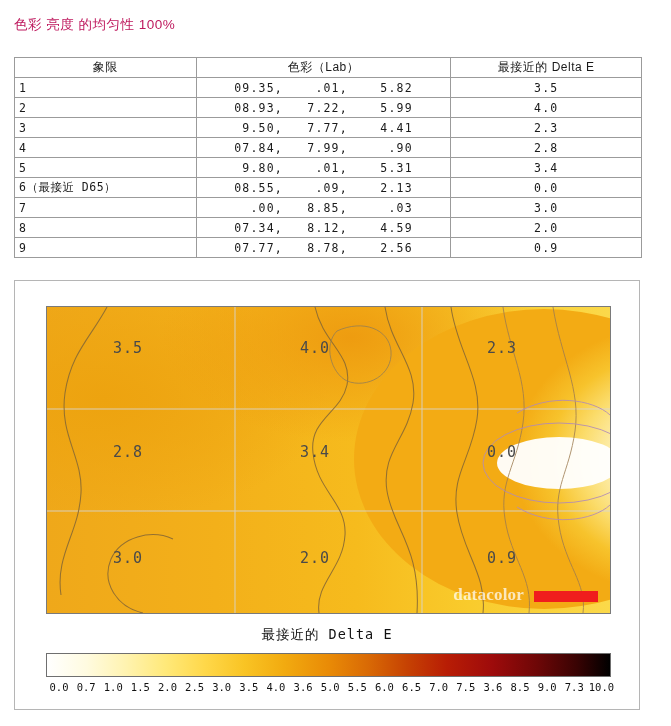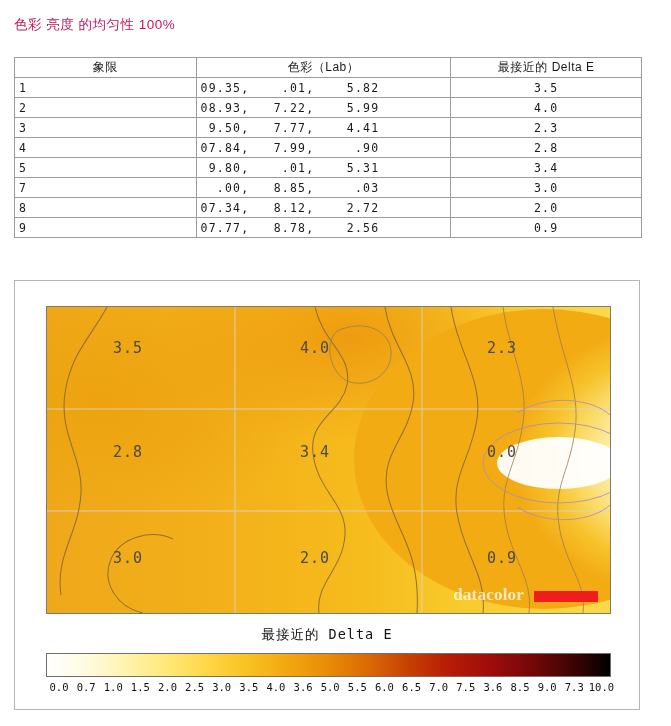--- a/index.html
+++ b/index.html
@@ -51,20 +51,21 @@
   }
   col.c-quad { width: 182px; }
   col.c-lab  { width: 255px; }
   col.c-de   { width: 191px; }
   td.quad {
     text-align: left;
     padding-left: 6px;
     letter-spacing: 0.5px;
   }
   td.lab {
+    text-align: center;
     letter-spacing: 1.2px;
     white-space: pre;
   }
   td.de {
     text-align: center;
     letter-spacing: 1.2px;
   }
   
   #contour-panel {
     position: absolute;
@@ -188,27 +189,32 @@
         <td class="quad">4</td>
         <td class="lab">07.84,   7.99,     .90</td>
         <td class="de">2.8</td>
       </tr>
       <tr>
         <td class="quad">5</td>
         <td class="lab"> 9.80,    .01,    5.31</td>
         <td class="de">3.4</td>
       </tr>
       <tr>
+        <td class="quad">6（最接近 D65）</td>
+        <td class="lab">08.55,    .09,    2.13</td>
+        <td class="de">0.0</td>
+      </tr>
+      <tr>
         <td class="quad">7</td>
         <td class="lab">  .00,   8.85,     .03</td>
         <td class="de">3.0</td>
       </tr>
       <tr>
         <td class="quad">8</td>
-        <td class="lab">07.34,   8.12,    2.72</td>
+        <td class="lab">07.34,   8.12,    4.59</td>
         <td class="de">2.0</td>
       </tr>
       <tr>
         <td class="quad">9</td>
         <td class="lab">07.77,   8.78,    2.56</td>
         <td class="de">0.9</td>
       </tr>
     </tbody>
   </table>
 </div>

